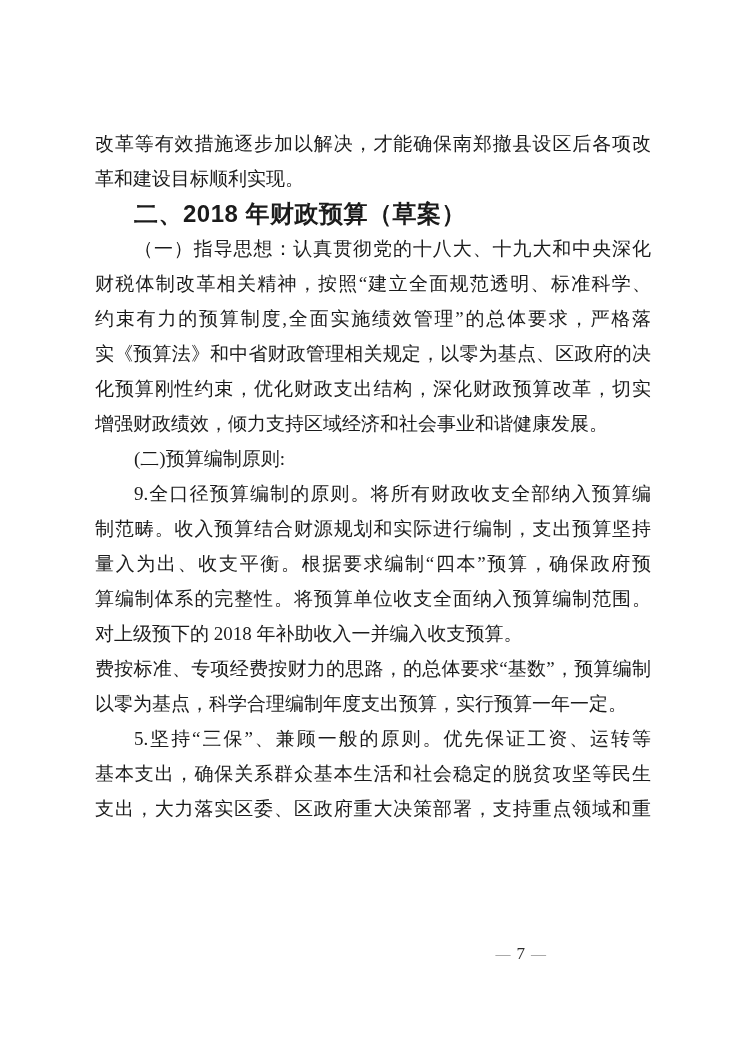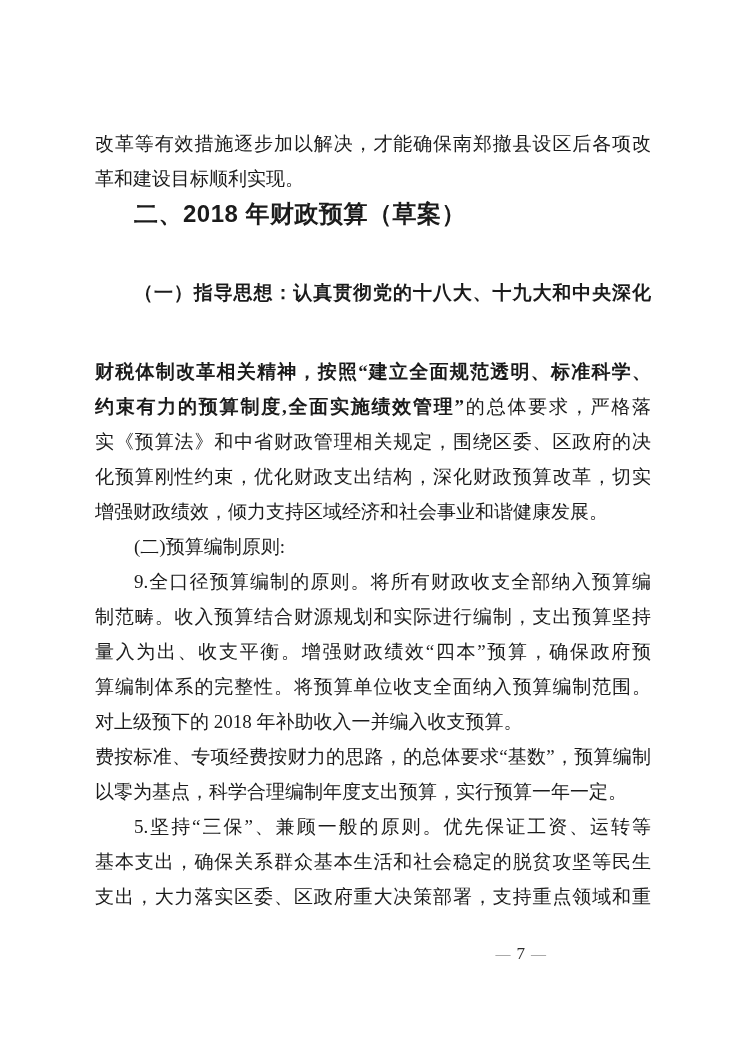--- a/index.html
+++ b/index.html
@@ -41,22 +41,21 @@
   }
   .line.heading {
     font-family: "Liberation Sans", sans-serif;
     font-weight: 700;
     font-size: 24px;
     text-align: left;
     text-align-last: auto;
     letter-spacing: 0.5px;
   }
   .bold {
-    font-weight: 700;
-    margin-top: 44px;
+    font-weight: 400;
   }
   .footer {
     position: absolute;
     right: 106px;
     bottom: 90px;
     font-size: 16px;
     line-height: 16px;
     display: flex;
     align-items: center;
     gap: 6px;
@@ -79,29 +78,29 @@
   <div class="text-block">
 
     <div class="line">改革等有效措施逐步加以解决，才能确保南郑撤县设区后各项改</div>
     <div class="line plain">革和建设目标顺利实现。</div>
 
     <div class="line heading indent">二、2018 年财政预算（草案）</div>
 
     <div class="line indent bold">（一）指导思想：认真贯彻党的十八大、十九大和中央深化</div>
     <div class="line bold">财税体制改革相关精神，按照“建立全面规范透明、标准科学、</div>
     <div class="line"><span class="bold">约束有力的预算制度,全面实施绩效管理”</span><span>的总体要求，严格落</span></div>
-    <div class="line">实《预算法》和中省财政管理相关规定，围绕区委、区政府的决</div>
+    <div class="line">实《预算法》和中省财政管理相关规定，以零为基点、区政府的决</div>
     <div class="line">化预算刚性约束，优化财政支出结构，深化财政预算改革，切实</div>
     <div class="line plain">增强财政绩效，倾力支持区域经济和社会事业和谐健康发展。</div>
 
     <div class="line plain indent">(二)预算编制原则:</div>
 
     <div class="line indent">9.全口径预算编制的原则。将所有财政收支全部纳入预算编</div>
     <div class="line">制范畴。收入预算结合财源规划和实际进行编制，支出预算坚持</div>
-    <div class="line">量入为出、收支平衡。增强财政绩效“四本”预算，确保政府预</div>
+    <div class="line">量入为出、收支平衡。根据要求编制“四本”预算，确保政府预</div>
     <div class="line">算编制体系的完整性。将预算单位收支全面纳入预算编制范围。</div>
     <div class="line plain">对上级预下的 2018 年补助收入一并编入收支预算。</div>
 
     <div class="line">费按标准、专项经费按财力的思路，的总体要求“基数”，预算编制</div>
     <div class="line plain">以零为基点，科学合理编制年度支出预算，实行预算一年一定。</div>
 
     <div class="line indent">5.坚持“三保”、兼顾一般的原则。优先保证工资、运转等</div>
     <div class="line">基本支出，确保关系群众基本生活和社会稳定的脱贫攻坚等民生</div>
     <div class="line">支出，大力落实区委、区政府重大决策部署，支持重点领域和重</div>
 

